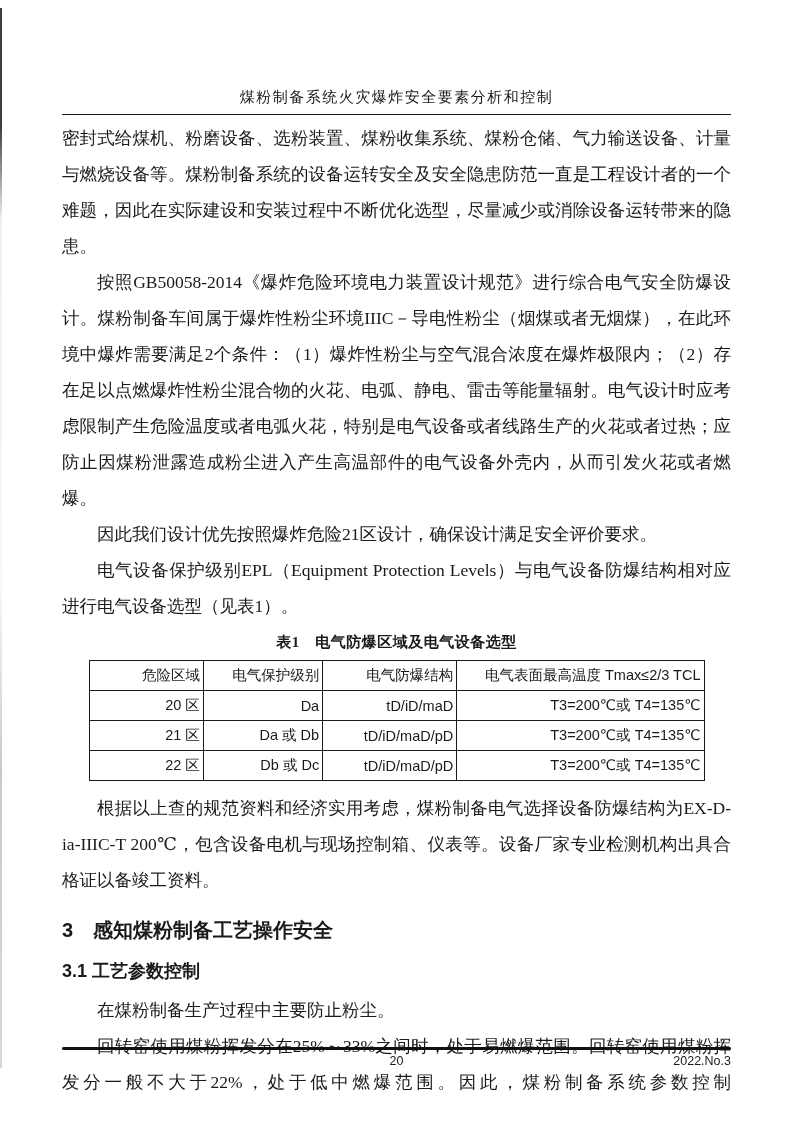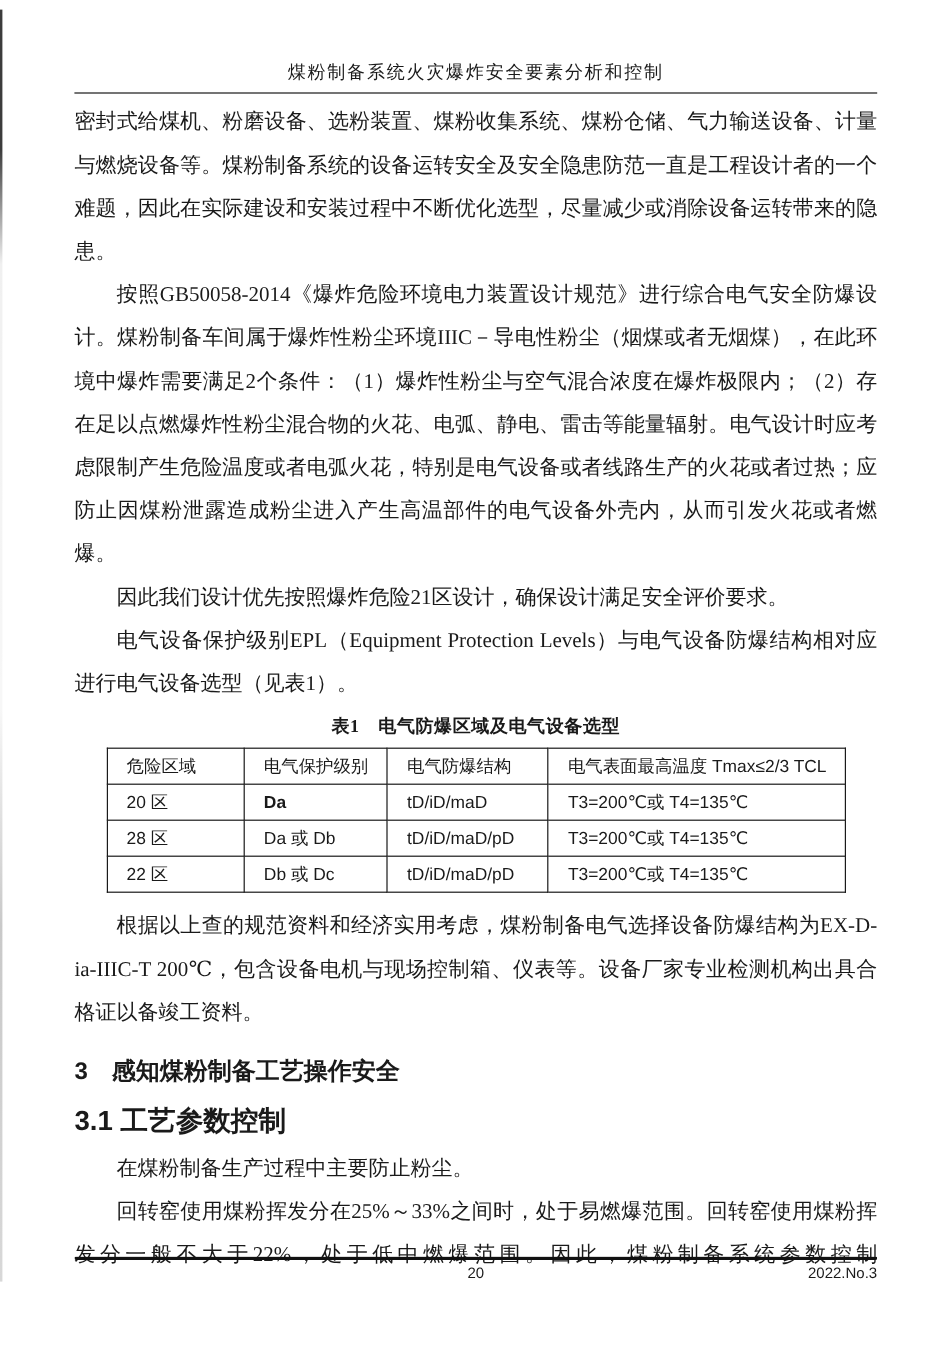--- a/index.html
+++ b/index.html
@@ -17,21 +17,21 @@
   }
   
   .edge-artifact{
     position:absolute;left:0;top:8px;width:2px;height:1060px;
     background:linear-gradient(to bottom,
       #3c3c3c 0%, #3c3c3c 11%,
       rgba(0,0,0,0.06) 20%,
       rgba(0,0,0,0.03) 55%,
       #c9c9c9 72%, #d8d8d8 100%);
   }
-  .running-header{padding-top:51px;}
+  .running-header{padding-top:88px;}
   .header-title{
     text-align:center;
     font-family:"Liberation Serif","DejaVu Serif",serif;
     font-size:15px;letter-spacing:1.5px;
   }
   .header-rule{
     width:669px;margin:7px auto 0;
     border-top:1.6px solid var(--ink);
   }
   .doc-body{padding:5px 62px 0 62px;}
@@ -50,34 +50,34 @@
     font-weight:bold;font-size:15px;letter-spacing:0.5px;
   }
   table.spec{
     width:616px;margin:8px auto 0 auto;
     border-collapse:collapse;table-layout:fixed;
     font-family:"Liberation Sans","DejaVu Sans",sans-serif;
     font-size:14.5px;color:var(--ink);
   }
   table.spec th,table.spec td{
     border:1.6px solid var(--ink);
-    text-align:left;vertical-align:middle;
-    height:29px;padding:0 16px;
+    text-align:right;vertical-align:middle;
+    height:29px;padding:0 3px;
     font-weight:normal;white-space:nowrap;overflow:hidden;
   }
-  table.spec td.em{font-weight:bold;}
+  table.spec td.em{font-weight:normal;}
   .section-heading{
     margin:17px 0 0 0;
     font-family:"Liberation Sans","DejaVu Sans",sans-serif;
     font-size:20px;font-weight:bold;line-height:30px;
   }
   .subsection-heading{
     margin:13px 0 8px 0;
     font-family:"Liberation Sans","DejaVu Sans",sans-serif;
-    font-size:23px;font-weight:bold;line-height:26px;
+    font-size:18px;font-weight:bold;line-height:26px;
   }
   .footer{position:absolute;left:62px;right:62px;top:1047px;}
   .footer-rule{
     border-top:3px solid var(--rule);
     border-radius:2px/1px;
   }
   .footer-row{
     position:relative;margin-top:4px;
     font-family:Liberation Sans, sans-serif;
     font-size:12.5px;color:var(--ink);
@@ -121,21 +121,21 @@
           </tr>
         </thead>
       <tbody id="table-body">
           <tr>
             <td>20 区</td>
             <td class="em">Da</td>
             <td>tD/iD/maD</td>
             <td>T3=200℃或 T4=135℃</td>
           </tr>
           <tr>
-            <td>28 区</td>
+            <td>21 区</td>
             <td>Da 或 Db</td>
             <td>tD/iD/maD/pD</td>
             <td>T3=200℃或 T4=135℃</td>
           </tr>
           <tr>
             <td>22 区</td>
             <td>Db 或 Dc</td>
             <td>tD/iD/maD/pD</td>
             <td>T3=200℃或 T4=135℃</td>
           </tr>

